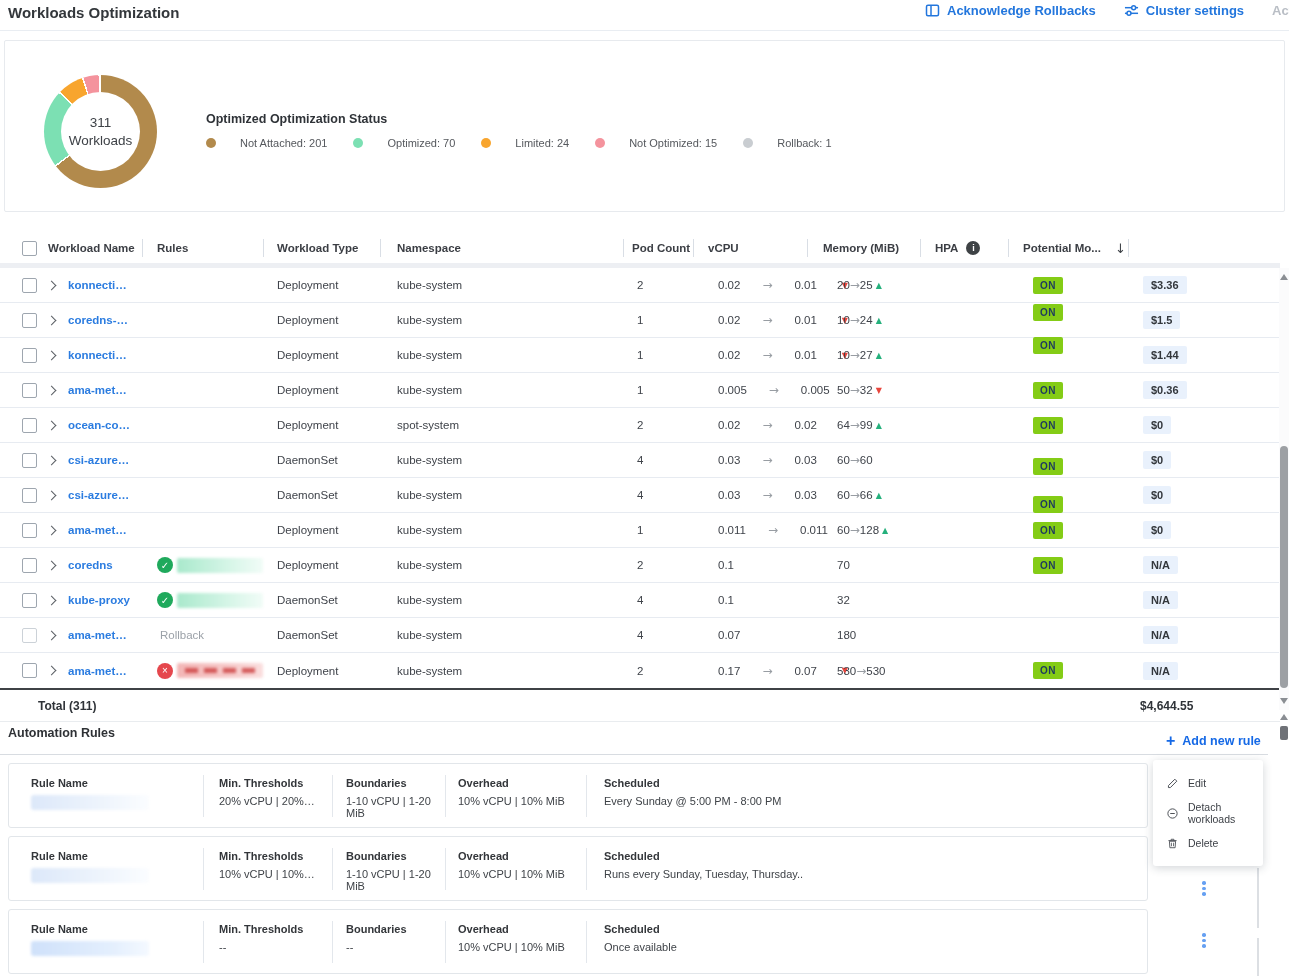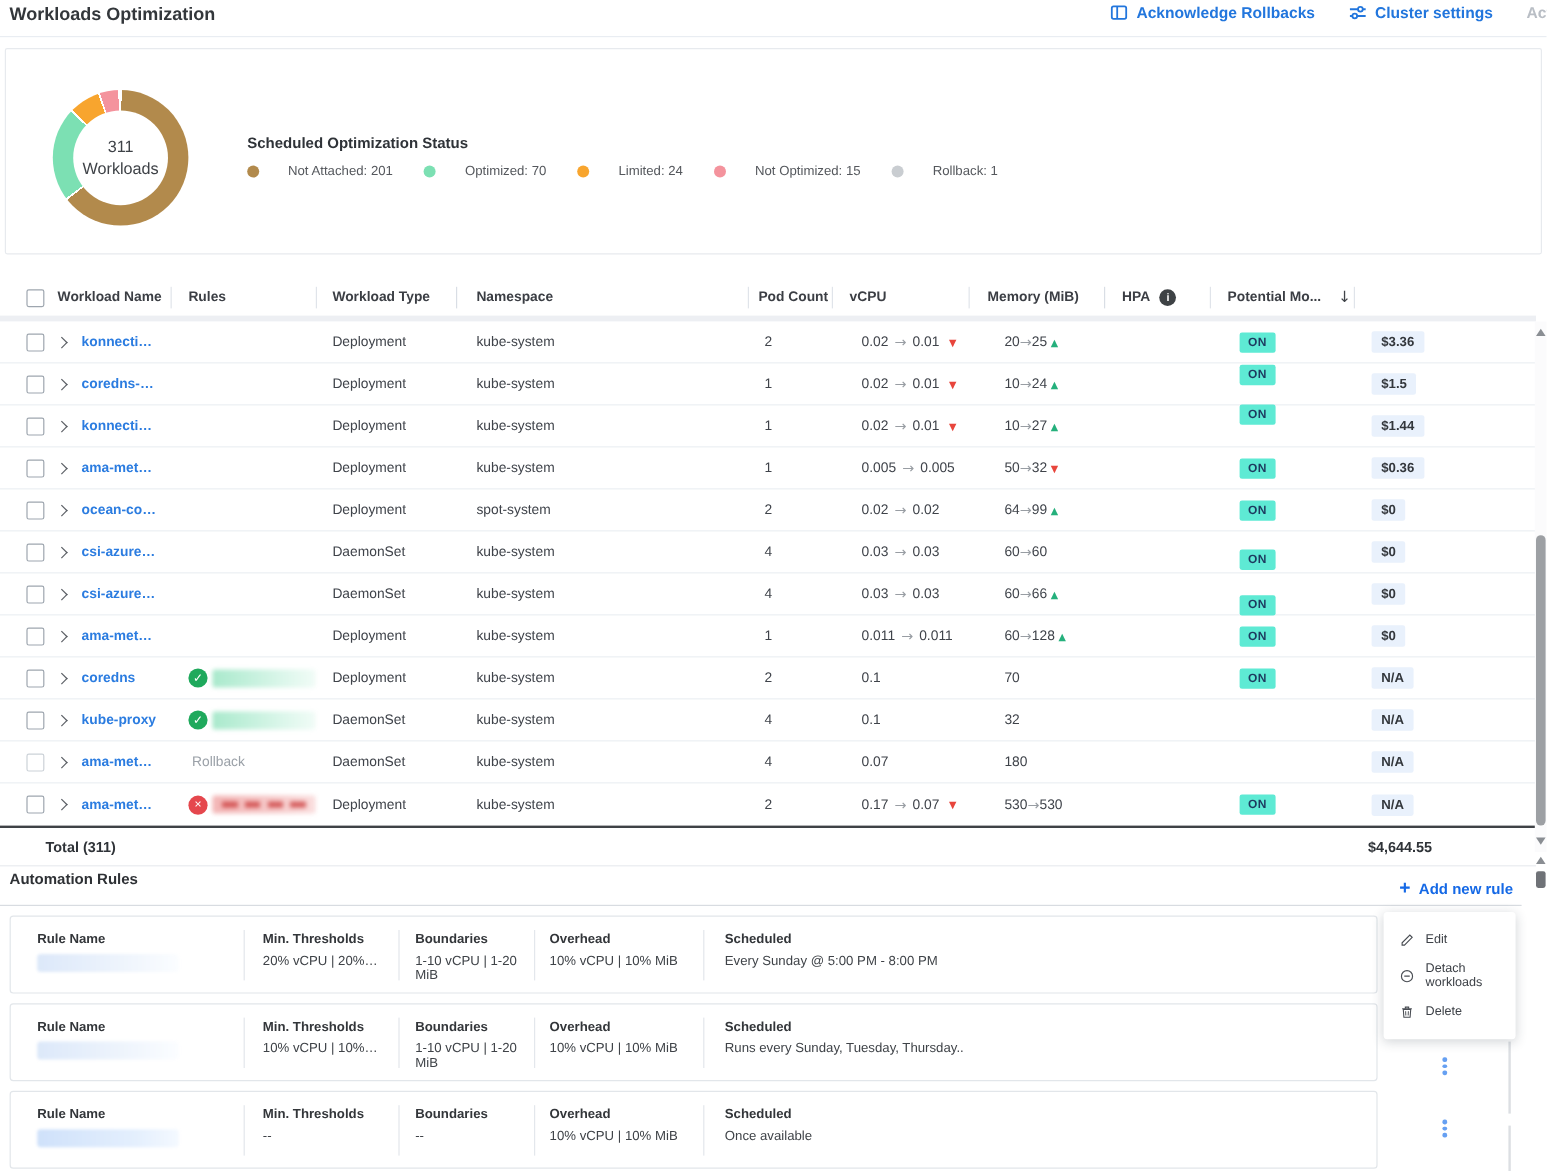--- a/index.html
+++ b/index.html
@@ -39,30 +39,30 @@
   .head-strip { position:absolute; left:0; top:263px; width:1280px; height:5px; background:#edeff3; }
   
   .tbody { position:absolute; left:0; top:268px; width:1280px; }
   .trow { display:grid; grid-template-columns:46px 18px 78px 121px 117px 243px 70px 114px 113px 185px 1fr; align-items:center; height:35px; border-bottom:1px solid #e7ebf1; background:#fff; }
   .trow:last-child { border-bottom:none; }
   .cell { display:flex; align-items:center; font-size:11.5px; color:#3f434a; white-space:nowrap; overflow:visible; }
   .c-check { padding-left:22px; }
   .c-name { padding-left:4px; }
   .c-rules { padding-left:15px; gap:4px; }
   .c-type { padding-left:14px; } .c-ns { padding-left:17px;text-align:center; } .c-pod { padding-left:14px; }
-  .c-cpu { padding-left:25px; gap:5px; } .c-mem { padding-left:30px; gap:0; }
+  .c-cpu { padding-left:25px; gap:22px; } .c-mem { padding-left:30px; gap:0; }
   .c-hpa { padding-left:113px; } .c-pot { padding-left:38px; }
   .checkbox { width:15px; height:15px; border:1px solid #9ea6af; border-radius:2px; background:#fff; display:inline-block; cursor:pointer; }
   .trow.dim .checkbox { border-color:#ccd2d8; }
   .chevron { width:7px; height:7px; border-top:1.5px solid #5a5e64; border-right:1.5px solid #5a5e64; transform:rotate(45deg); display:inline-block; cursor:pointer; margin-left:2px; }
   .wname { font-size:11.5px; font-weight:bold; color:#2b7ce0; text-decoration:none; cursor:pointer; }
   .arrow { color:#989da3; font-size:12px; font-family:"DejaVu Sans",sans-serif; }
   .trend { font-size:8px; margin-left:3px; font-family:"DejaVu Sans",sans-serif; }
   .trend.up { color:#25b07c; } .trend.down { color:#e8453c; }
-  .badge-on { font-size:10px; font-weight:bold; letter-spacing:.4px; color:#1d3a5f; background:#5eead4; padding:3px 7px; border-radius:2px; }
+  .badge-on { font-size:10px; font-weight:bold; letter-spacing:.4px; color:#1d3a5f; background:#84cc16; padding:3px 7px; border-radius:2px; }
   .badge-val { font-size:11px; font-weight:bold; color:#33373c; background:#e9f1fc; padding:3px 8px; border-radius:2px; min-width:24px; text-align:center; }
   .trow:nth-child(2) .badge-on { transform:translateY(-8px); }
   .trow:nth-child(3) .badge-on { transform:translateY(-10px); }
   .trow:nth-child(6) .badge-on { transform:translateY(6px); }
   .trow:nth-child(7) .badge-on { transform:translateY(9px); }
   .status-ic { width:16px; height:16px; border-radius:50%; color:#fff; font-size:10px; display:flex; align-items:center; justify-content:center; flex:0 0 auto; }
   .status-ic.ok { background:#1fa95c; }
   .status-ic.error { background:#e5474d; }
   .pill { width:86px; height:15px; border-radius:2px; filter:blur(1.6px); position:relative; overflow:hidden; }
   .pill.ok { background:linear-gradient(90deg,#a9e9cc,#d9f6e9 65%,#f1fcf7); }
@@ -135,21 +135,21 @@
       </div>
     </div>
   </div>
 
   <div class="summary-card">
     <div class="donut" id="donut" style="background: conic-gradient(rgb(255, 255, 255) 0deg, rgb(255, 255, 255) 0.9deg, rgb(178, 138, 76) 0.9deg, rgb(178, 138, 76) 231.769deg, rgb(255, 255, 255) 231.769deg, rgb(255, 255, 255) 232.669deg, rgb(255, 255, 255) 232.669deg, rgb(255, 255, 255) 233.569deg, rgb(124, 224, 179) 233.569deg, rgb(124, 224, 179) 312.798deg, rgb(255, 255, 255) 312.798deg, rgb(255, 255, 255) 313.698deg, rgb(255, 255, 255) 313.698deg, rgb(255, 255, 255) 314.598deg, rgb(248, 165, 46) 314.598deg, rgb(248, 165, 46) 340.579deg, rgb(255, 255, 255) 340.579deg, rgb(255, 255, 255) 341.479deg, rgb(255, 255, 255) 341.479deg, rgb(255, 255, 255) 342.379deg, rgb(244, 147, 157) 342.379deg, rgb(244, 147, 157) 357.942deg, rgb(255, 255, 255) 357.942deg, rgb(255, 255, 255) 358.842deg, rgb(255, 255, 255) 358.842deg, rgb(255, 255, 255) 360deg);"></div>
     <div class="donut-center">
       <span>311</span>
       <span>Workloads</span>
     </div>
-    <div class="status-title">Scheduled Optimization Status</div>
+    <div class="status-title">Optimized Optimization Status</div>
     <div class="legend" id="legend">
         <span class="lg-item">
           <span class="lg-dot" style="background: rgb(178, 138, 76);"></span>
           <span>Not Attached: 201</span>
         </span>
         <span class="lg-item">
           <span class="lg-dot" style="background: rgb(124, 224, 179);"></span>
           <span>Optimized: 70</span>
         </span>
         <span class="lg-item">

